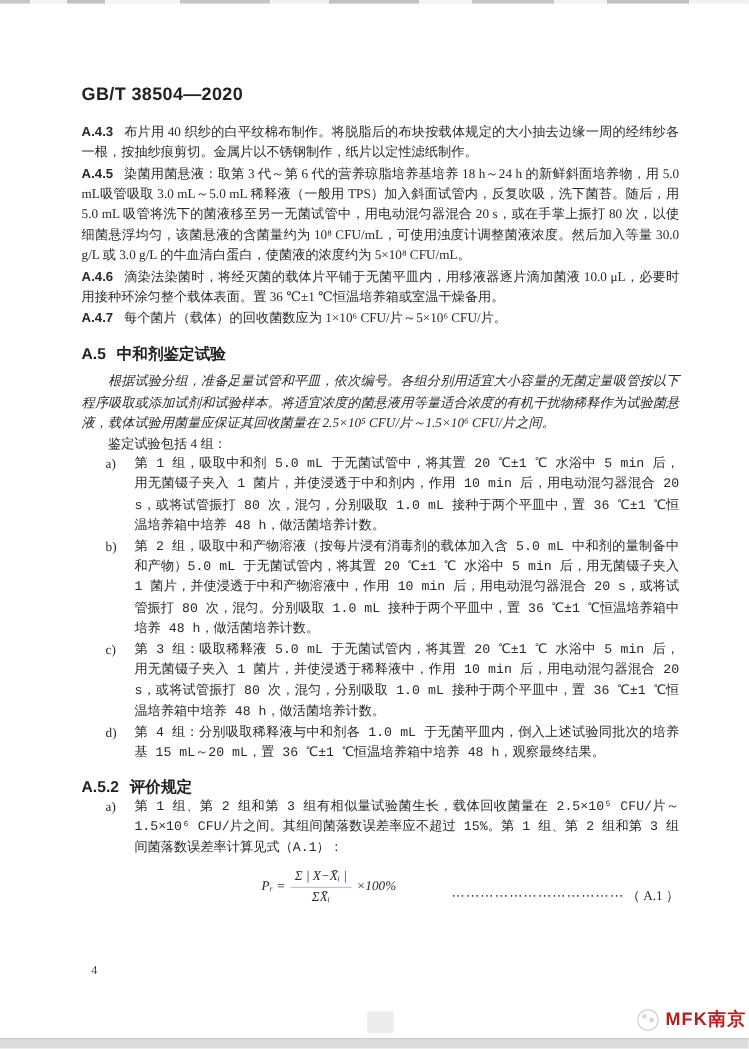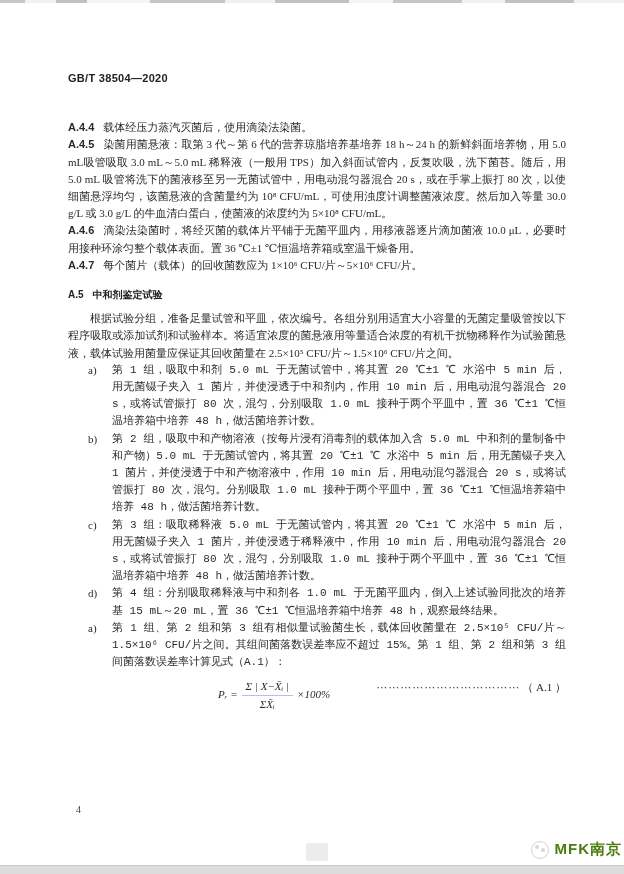--- a/index.html
+++ b/index.html
@@ -22,40 +22,40 @@
   .bottom-strip{
     position:absolute;left:0;bottom:0;width:624px;height:8px;
     background:#dcdcdc;border-top:1px solid #cccccc;
   }
   .content{
     position:absolute;top:70px;left:68px;width:498px;
     font-size:11px;line-height:17.2px;
     text-align:justify;
   }
   .doc-header{
-    font-weight:bold;font-size:11px;letter-spacing:.3px;
-    margin:0 0 32px 0;color:#222;
+    font-weight:bold;font-size:15px;letter-spacing:.3px;
+    margin:0 0 15px 0;color:#222;
     font-family:"Liberation Sans","DejaVu Sans",sans-serif;
   }
   p.clause{margin:0;}
   .clabel{font-weight:bold;margin-right:9px;font-family:"Liberation Sans","DejaVu Sans",sans-serif;}
   h3.sec,h4.sub{
-    font-size:10px;margin:0;text-align:left;
+    font-size:13px;margin:0;text-align:left;
     font-family:"Liberation Sans","DejaVu Sans",sans-serif;
     font-weight:bold;color:#222;
   }
   h3.sec{margin-top:12px;}
   h4.sub{margin-top:10px;}
-  p.indent{margin:7px 0 0 0;text-indent:22px;}
+  p.indent{margin:7px 0 0 0;text-indent:22px;font-style:italic;}
   p.lead{margin:0;text-indent:22px;}
   .list-item{display:flex;margin:0 0 0 20px;}
   .marker{width:24px;flex:0 0 24px;}
   .li-text{flex:1;text-align:justify;font-family:Liberation Mono, monospace;}
   .formula{
-    display:flex;align-items:flex-start;margin-top:7px;padding-left:150px;
+    display:flex;align-items:flex-end;margin-top:7px;padding-left:150px;
     font-size:11px;
   }
   .f-math{display:inline-flex;align-items:center;font-style:italic;}
   .frac{display:inline-flex;flex-direction:column;text-align:center;margin:0 4px;line-height:15px;}
   .frac .num{border-bottom:1px solid #c4b5fd;padding:0 4px 1px 4px;}
   .frac .den{padding-top:1px;}
   .f-dots{
     flex:1;overflow:hidden;white-space:nowrap;margin:0 2px 0 10px;
     letter-spacing:1px;color:#3a3a3a;text-align:right;font-style:normal;
   }
@@ -64,21 +64,21 @@
     position:absolute;left:76px;top:804px;
     font-size:10px;color:#444;
   }
   .smudge{
     position:absolute;left:306px;top:843px;width:22px;height:18px;
     background:#ececec;border-radius:2px;
   }
   .watermark{
     position:absolute;right:2px;top:840px;
     display:flex;align-items:center;gap:6px;
-    color:#4d7c0f;font-size:15px;
+    color:#b91c1c;font-size:15px;
     font-family:"Liberation Sans","DejaVu Sans",sans-serif;
     font-weight:bold;letter-spacing:1px;
   }
   .wm-icon{
     width:16px;height:16px;border:1.5px solid #d2d2d2;border-radius:50%;
     position:relative;display:inline-block;
   }
   .wm-icon::after{
     content:"";position:absolute;left:3px;top:3px;width:4px;height:4px;
     border-radius:50%;background:#d6d6d6;box-shadow:6px 3px 0 #d6d6d6;
@@ -87,51 +87,53 @@
 </head>
 <body>
 
 <div class="page">
   <div class="top-edge"></div>
 
   <div class="content">
 
     <div class="doc-header">GB/T 38504—2020</div>
 
+    <p class="clause"><span class="clabel">A.4.3</span><span>布片用 40 织纱的白平纹棉布制作。将脱脂后的布块按载体规定的大小抽去边缘一周的经纬纱各一根，按抽纱痕剪切。金属片以不锈钢制作，纸片以定性滤纸制作。</span></p>
 
-    <p class="clause"><span class="clabel">A.4.4</span><span>载体经压力蒸汽灭菌后，使用滴染法染菌。</span></p>
 
     <p class="clause"><span class="clabel">A.4.5</span><span>染菌用菌悬液：取第 3 代～第 6 代的营养琼脂培养基培养 18 h～24 h 的新鲜斜面培养物，用 5.0 mL吸管吸取 3.0 mL～5.0 mL 稀释液（一般用 TPS）加入斜面试管内，反复吹吸，洗下菌苔。随后，用 5.0 mL 吸管将洗下的菌液移至另一无菌试管中，用电动混匀器混合 20 s，或在手掌上振打 80 次，以使细菌悬浮均匀，该菌悬液的含菌量约为 10⁸ CFU/mL，可使用浊度计调整菌液浓度。然后加入等量 30.0 g/L 或 3.0 g/L 的牛血清白蛋白，使菌液的浓度约为 5×10⁸ CFU/mL。</span></p>
 
     <p class="clause"><span class="clabel">A.4.6</span><span>滴染法染菌时，将经灭菌的载体片平铺于无菌平皿内，用移液器逐片滴加菌液 10.0 μL，必要时用接种环涂匀整个载体表面。置 36 ℃±1 ℃恒温培养箱或室温干燥备用。</span></p>
 
     <p class="clause"><span class="clabel">A.4.7</span><span>每个菌片（载体）的回收菌数应为 1×10⁶ CFU/片～5×10⁶ CFU/片。</span></p>
 
     <h3 class="sec"><span class="clabel">A.5</span><span>中和剂鉴定试验</span></h3>
 
 
     <p class="indent">根据试验分组，准备足量试管和平皿，依次编号。各组分别用适宜大小容量的无菌定量吸管按以下程序吸取或添加试剂和试验样本。将适宜浓度的菌悬液用等量适合浓度的有机干扰物稀释作为试验菌悬液，载体试验用菌量应保证其回收菌量在 2.5×10⁵ CFU/片～1.5×10⁶ CFU/片之间。</p>
+    <p class="lead">鉴定试验包括 4 组：</p>
 
     <div class="list-item">
         <span class="marker">a)</span>
         <span class="li-text">第 1 组，吸取中和剂 5.0 mL 于无菌试管中，将其置 20 ℃±1 ℃ 水浴中 5 min 后，用无菌镊子夹入 1 菌片，并使浸透于中和剂内，作用 10 min 后，用电动混匀器混合 20 s，或将试管振打 80 次，混匀，分别吸取 1.0 mL 接种于两个平皿中，置 36 ℃±1 ℃恒温培养箱中培养 48 h，做活菌培养计数。</span>
       </div>
     <div class="list-item">
         <span class="marker">b)</span>
         <span class="li-text">第 2 组，吸取中和产物溶液（按每片浸有消毒剂的载体加入含 5.0 mL 中和剂的量制备中和产物）5.0 mL 于无菌试管内，将其置 20 ℃±1 ℃ 水浴中 5 min 后，用无菌镊子夹入 1 菌片，并使浸透于中和产物溶液中，作用 10 min 后，用电动混匀器混合 20 s，或将试管振打 80 次，混匀。分别吸取 1.0 mL 接种于两个平皿中，置 36 ℃±1 ℃恒温培养箱中培养 48 h，做活菌培养计数。</span>
       </div>
     <div class="list-item">
         <span class="marker">c)</span>
         <span class="li-text">第 3 组：吸取稀释液 5.0 mL 于无菌试管内，将其置 20 ℃±1 ℃ 水浴中 5 min 后，用无菌镊子夹入 1 菌片，并使浸透于稀释液中，作用 10 min 后，用电动混匀器混合 20 s，或将试管振打 80 次，混匀，分别吸取 1.0 mL 接种于两个平皿中，置 36 ℃±1 ℃恒温培养箱中培养 48 h，做活菌培养计数。</span>
       </div>
     <div class="list-item">
         <span class="marker">d)</span>
         <span class="li-text">第 4 组：分别吸取稀释液与中和剂各 1.0 mL 于无菌平皿内，倒入上述试验同批次的培养基 15 mL～20 mL，置 36 ℃±1 ℃恒温培养箱中培养 48 h，观察最终结果。</span>
       </div>
 
+    <h4 class="sub"><span class="clabel">A.5.2</span><span>评价规定</span></h4>
 
 
     <div class="list-item">
         <span class="marker">a)</span>
         <span class="li-text">第 1 组、第 2 组和第 3 组有相似量试验菌生长，载体回收菌量在 2.5×10⁵ CFU/片～1.5×10⁶ CFU/片之间。其组间菌落数误差率应不超过 15%。第 1 组、第 2 组和第 3 组间菌落数误差率计算见式（A.1）：</span>
       </div>
 
     <div class="formula">
       <span class="f-math">
         <span>Pᵣ =</span>

